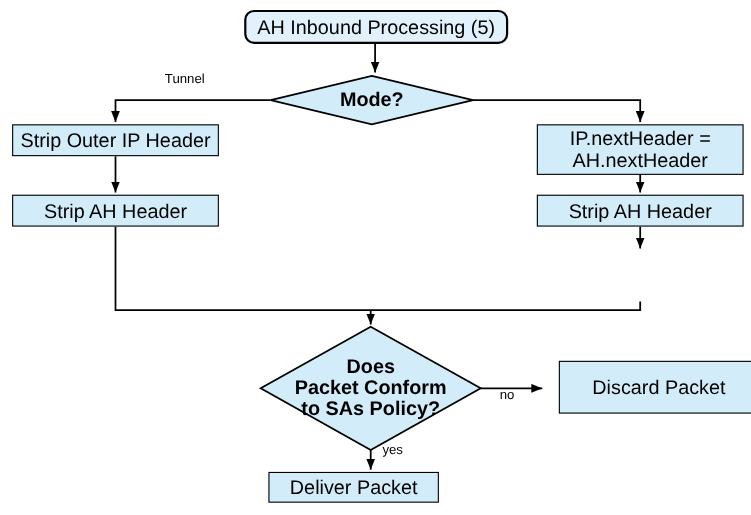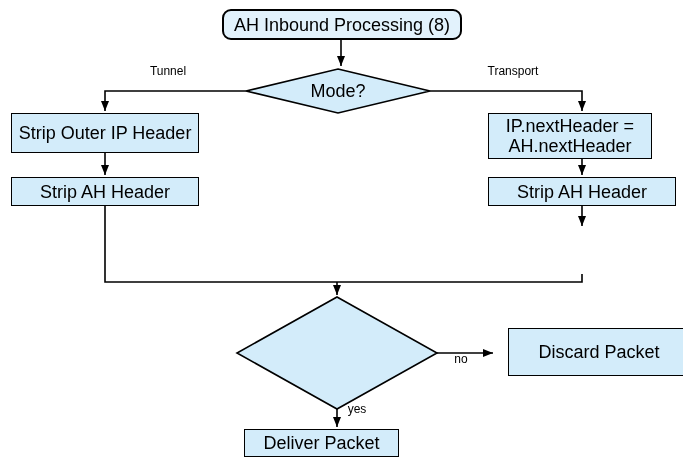--- a/index.html
+++ b/index.html
@@ -32,20 +32,21 @@
   }
   .terminal{
     border-width:2px;border-radius:9px;
     background:var(--terminal-fill);
     font-size:18px;
   }
   .dlabel{
     position:absolute;transform:translate(-50%,-50%);
     text-align:center;font-size:18px;line-height:19px;
     white-space:pre-line;
+    font-weight:bold;
   }
   .elabel{
     position:absolute;transform:translateX(-50%);
     font-size:12px;line-height:18px;white-space:nowrap;
   }
 </style>
 </head>
 <body>
 
 <div class="canvas">
@@ -74,40 +75,42 @@
     <path class="edge" d="M337 282 V295" marker-end="url(#arrow)"></path>
 
     <path class="edge" d="M437 353 H493" marker-end="url(#arrow)"></path>
 
     <path class="edge" d="M337 409 V427" marker-end="url(#arrow)"></path>
 
     <polygon class="diamond" points="338,69 430,91 338,113 246,91"></polygon>
     <polygon class="diamond" points="337,297 437,353 337,409 237,353"></polygon>
   </svg>
 
-  <div class="box terminal" style="left:222px;top:9px;width:240px;height:31px">AH Inbound Processing (8)</div>
+  <div class="box terminal" style="left:222px;top:9px;width:240px;height:31px">AH Inbound Processing (5)</div>
 
   <div class="dlabel" style="left:338px;top:91px">Mode?</div>
 
-  <div class="box" style="left:11px;top:113px;width:188px;height:40px">Strip Outer IP Header</div>
+  <div class="box" style="left:11px;top:113px;width:188px;height:29px">Strip Outer IP Header</div>
 
   <div class="box" style="left:11px;top:177px;width:188px;height:29px">Strip AH Header</div>
 
-  <div class="box" style="left:488px;top:113px;width:164px;height:46px">IP.nextHeader =
+  <div class="box" style="left:488px;top:113px;width:188px;height:46px">IP.nextHeader =
 AH.nextHeader</div>
 
   <div class="box" style="left:488px;top:177px;width:188px;height:29px">Strip AH Header</div>
 
 
+  <div class="dlabel" style="left:337px;top:353px">Does
+Packet Conform
+to SAs Policy?</div>
 
   <div class="box" style="left:508px;top:328px;width:182px;height:48px">Discard Packet</div>
 
   <div class="box" style="left:244px;top:429px;width:155px;height:28px">Deliver Packet</div>
 
   <div class="elabel" style="left:168px;top:62px">Tunnel</div>
 
-  <div class="elabel" style="left:513px;top:62px">Transport</div>
 
   <div class="elabel" style="left:461px;top:350px">no</div>
 
   <div class="elabel" style="left:357px;top:400px">yes</div>
 
 </div>
 
 </body></html>

